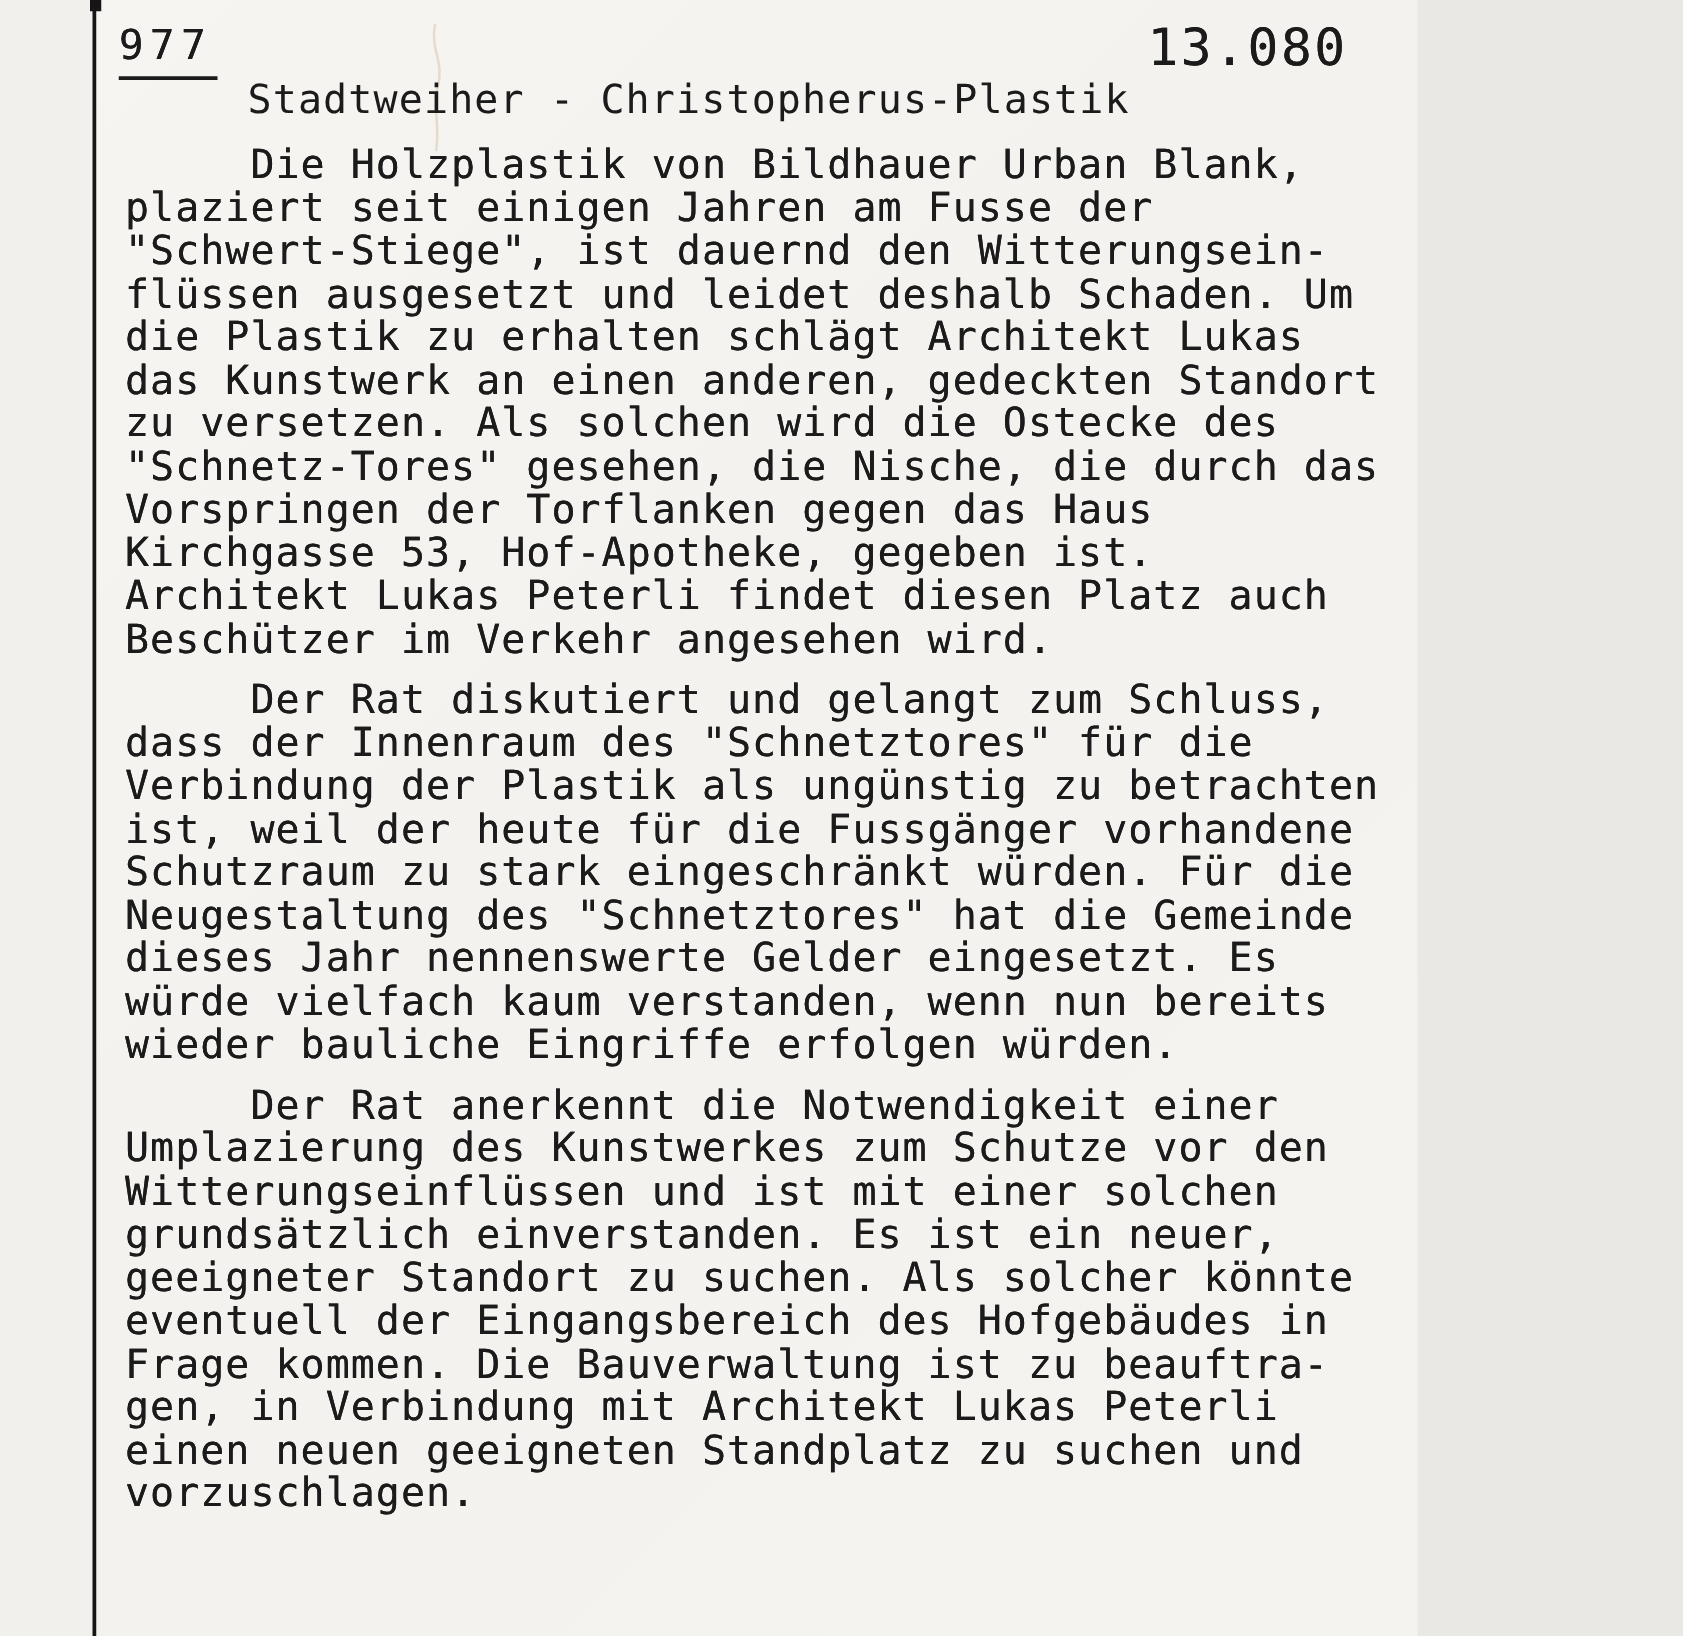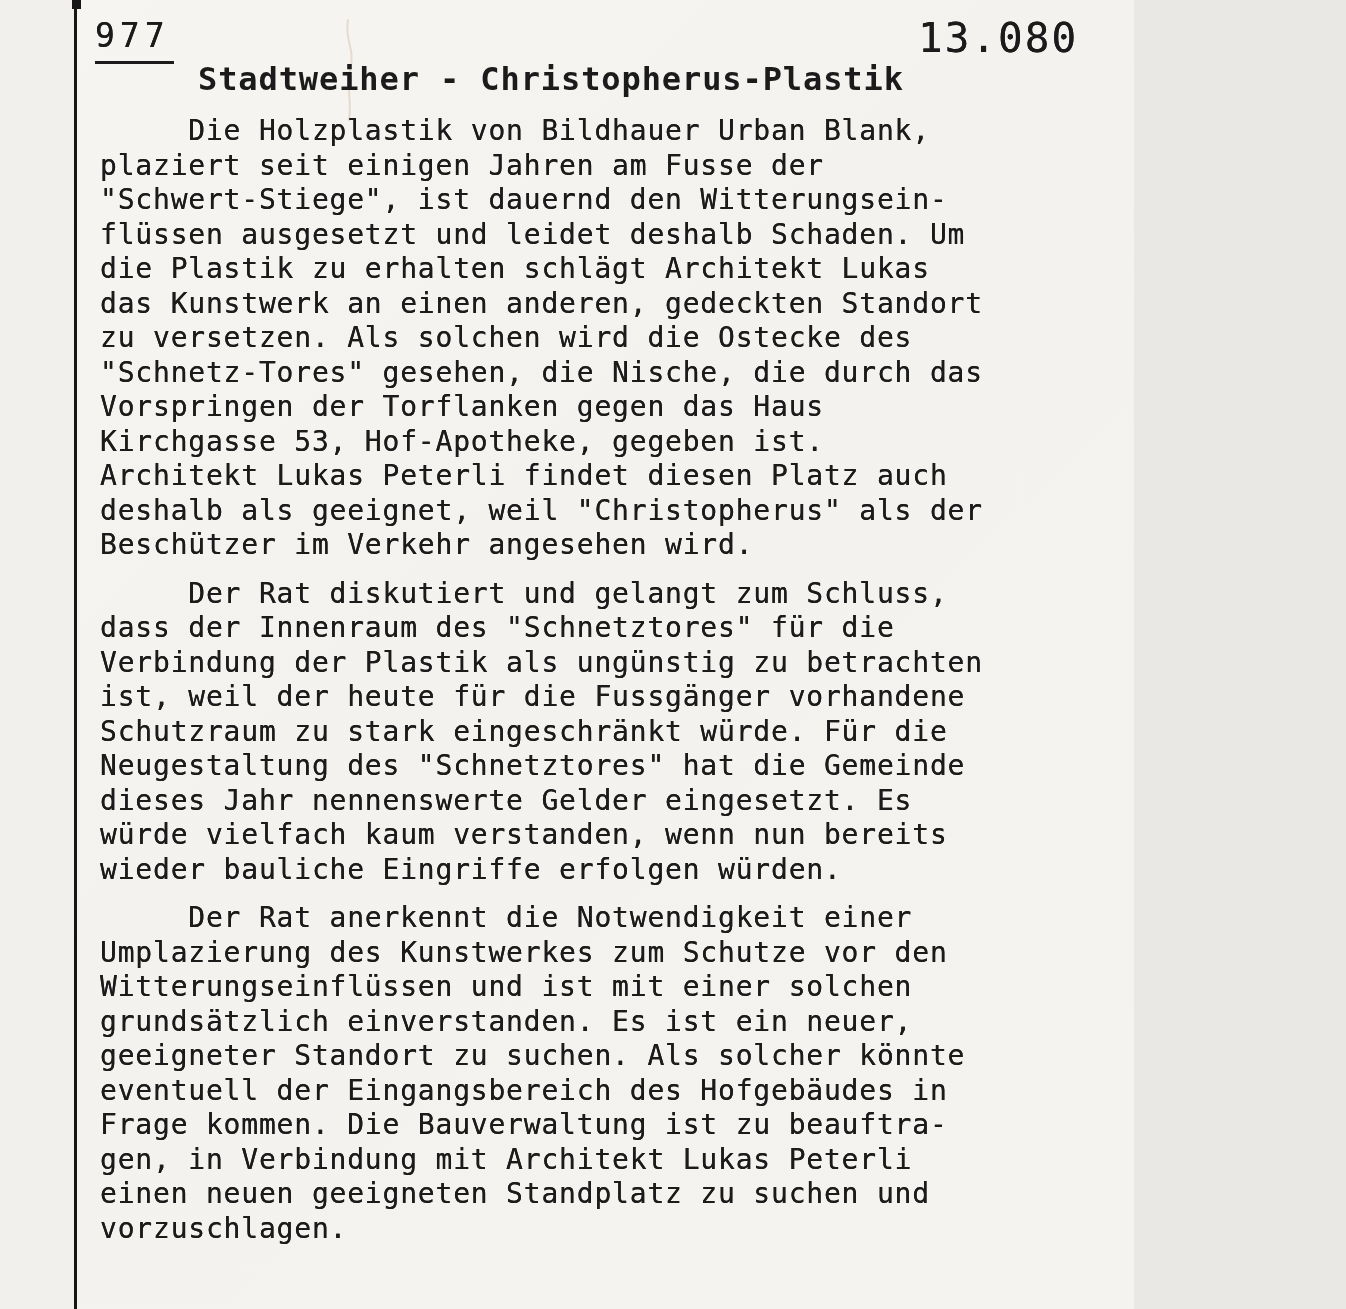--- a/index.html
+++ b/index.html
@@ -70,30 +70,30 @@
     position: absolute;
     left: 918px; top: 14px;
     font-size: 41px;
     letter-spacing: 2px;
     text-shadow: 0 0 0.5px #1b1b1b;
   }
   .doc-title {
     position: absolute;
     left: 198px; top: 60px;
     font-size: 32px;
-    font-weight: bold;
+    font-weight: normal;
     letter-spacing: 0.9px;
     white-space: pre;
   }
   
   .doc-body {
     position: absolute;
     left: 100px; top: 114px;
     width: 1070px;
-    font-size: 28px;
+    font-size: 32px;
     line-height: 34.5px;
     letter-spacing: 0.8px;
     text-shadow: 0 0 0.4px #222;
   }
   .paragraph { margin: 0 0 14px 0; }
   .line { white-space: pre; height: 34.5px; }
 </style>
 </head>
 <body>
 
@@ -120,29 +120,28 @@
         <div class="line">plaziert seit einigen Jahren am Fusse der</div>
         <div class="line">"Schwert-Stiege", ist dauernd den Witterungsein-</div>
         <div class="line">flüssen ausgesetzt und leidet deshalb Schaden. Um</div>
         <div class="line">die Plastik zu erhalten schlägt Architekt Lukas</div>
         <div class="line">das Kunstwerk an einen anderen, gedeckten Standort</div>
         <div class="line">zu versetzen. Als solchen wird die Ostecke des</div>
         <div class="line">"Schnetz-Tores" gesehen, die Nische, die durch das</div>
         <div class="line">Vorspringen der Torflanken gegen das Haus</div>
         <div class="line">Kirchgasse 53, Hof-Apotheke, gegeben ist.</div>
         <div class="line">Architekt Lukas Peterli findet diesen Platz auch</div>
-        <div class="line">deshalb als geeignet, weil "Christopherus" als der</div>
         <div class="line">Beschützer im Verkehr angesehen wird.</div>
       </div>
       <div class="paragraph">
         <div class="line">     Der Rat diskutiert und gelangt zum Schluss,</div>
         <div class="line">dass der Innenraum des "Schnetztores" für die</div>
         <div class="line">Verbindung der Plastik als ungünstig zu betrachten</div>
         <div class="line">ist, weil der heute für die Fussgänger vorhandene</div>
-        <div class="line">Schutzraum zu stark eingeschränkt würde. Für die</div>
+        <div class="line">Schutzraum zu stark eingeschränkt würden. Für die</div>
         <div class="line">Neugestaltung des "Schnetztores" hat die Gemeinde</div>
         <div class="line">dieses Jahr nennenswerte Gelder eingesetzt. Es</div>
         <div class="line">würde vielfach kaum verstanden, wenn nun bereits</div>
         <div class="line">wieder bauliche Eingriffe erfolgen würden.</div>
       </div>
       <div class="paragraph">
         <div class="line">     Der Rat anerkennt die Notwendigkeit einer</div>
         <div class="line">Umplazierung des Kunstwerkes zum Schutze vor den</div>
         <div class="line">Witterungseinflüssen und ist mit einer solchen</div>
         <div class="line">grundsätzlich einverstanden. Es ist ein neuer,</div>

